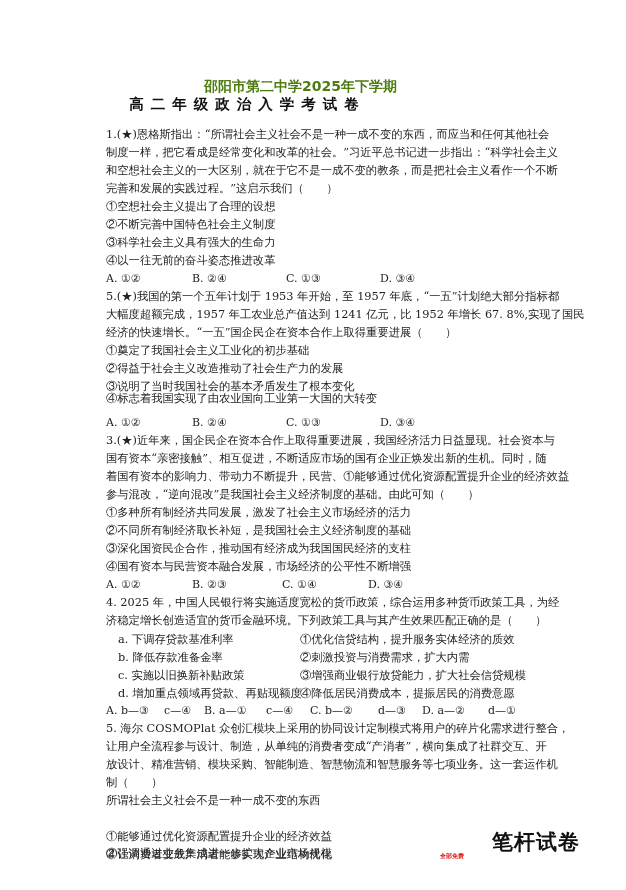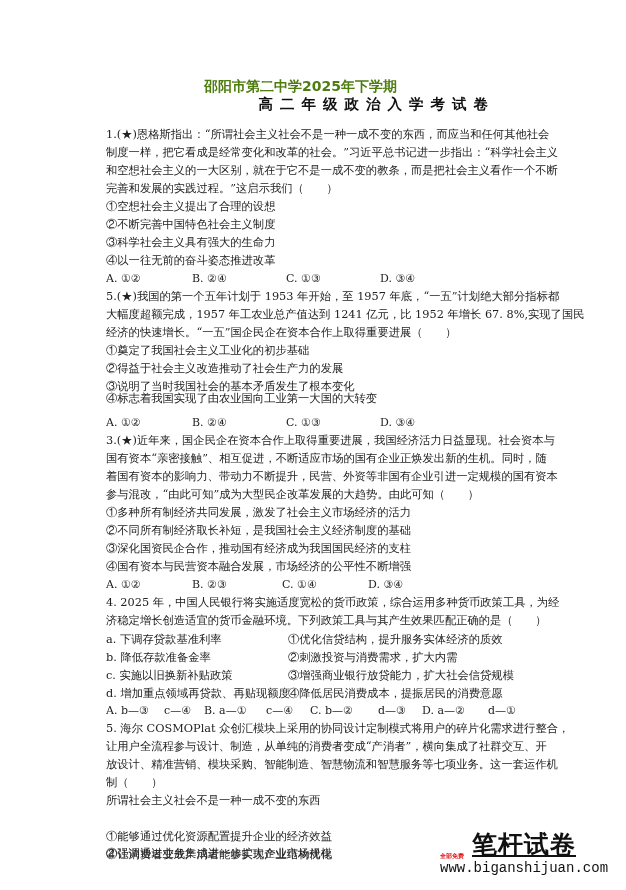--- a/index.html
+++ b/index.html
@@ -8,42 +8,42 @@
       font-family: "DejaVu Serif", "Liberation Serif", serif;
       color: #1a1a1a;
     }
     .page { position: absolute; left: 0; top: 0; width: 626px; height: 890px; }
     .title1 {
       position: absolute; top: 78px; left: 0; width: 601px; text-align: center;
       font-family: "DejaVu Sans", "Liberation Sans", sans-serif;
       font-weight: bold; font-size: 14px; letter-spacing: 0px; color: #4d7c0f;
     }
     .title2 {
-      position: absolute; top: 95px; left: 0; width: 495px; text-align: right;
+      position: absolute; top: 95px; left: 0; width: 495px; text-align: center;
       font-family: "DejaVu Sans", "Liberation Sans", sans-serif;
       font-weight: bold; font-size: 14.5px; letter-spacing: 7px; color: #111;
     }
     .section {
       position: absolute; top: 113px; left: 104px;
       font-family: "DejaVu Sans", "Liberation Sans", sans-serif;
       font-weight: bold; font-size: 11.5px; color: #111; white-space: nowrap;
     }
     .line {
       position: absolute; left: 106px; width: 420px; font-size: 11.3px;
       line-height: 14px; white-space: nowrap; color: #222;
     }
     .opt-row { position: absolute; left: 106px; font-size: 11px; white-space: nowrap; color: #222; }
     .opt-row span { position: absolute; top: 0; white-space: nowrap; }
-    .pair { position: absolute; font-size: 11.3px; white-space: nowrap; color: #222; }
+    .pair { position: absolute; font-size: 11.3px; white-space: nowrap; color: #222; margin-left: 12px; }
     .logo {
       position: absolute; left: 440px; top: 828px; width: 180px; height: 50px;
     }
     .logo-main {
-      position: absolute; left: 32px; top: 0; font-size: 25px; font-weight: bold;
-      font-family: "DejaVu Sans", "Liberation Sans", sans-serif; color: #111; letter-spacing: 1px; text-decoration: underline;
+      position: absolute; left: 52px; top: 0; font-size: 21px; font-weight: bold;
+      font-family: "DejaVu Sans", "Liberation Sans", sans-serif; color: #111; letter-spacing: 1px;
     }
     .logo-free {
       position: absolute; left: 0px; top: 24px; font-size: 6px; color: #e02020;
       font-family: "DejaVu Sans", "Liberation Sans", sans-serif; font-weight: bold;
     }
     .logo-url {
       position: absolute; left: 0px; top: 32px; font-size: 14px; color: #111;
       font-family: "Liberation Mono", "DejaVu Sans Mono", monospace; letter-spacing: 0px;
     }
   </style>
@@ -84,22 +84,22 @@
       <span style="left:0px">A. ①②</span>
       <span style="left:86px">B. ②④</span>
       <span style="left:180px">C. ①③</span>
       <span style="left:274px">D. ③④</span>
     </div>
   </div>
 
   <div>
     <div class="line" style="top:434px">3.(★)近年来，国企民企在资本合作上取得重要进展，我国经济活力日益显现。社会资本与</div>
     <div class="line" style="top:452px">国有资本“亲密接触”、相互促进，不断适应市场的国有企业正焕发出新的生机。同时，随</div>
-    <div class="line" style="top:470px">着国有资本的影响力、带动力不断提升，民营、外资等非国有企业引进一定规模的国有资本</div>
-    <div class="line" style="top:488px">参与混改，“由此可知”成为大型民企改革发展的大趋势。由此可知（　　）</div>
+    <div class="line" style="top:470px">着国有资本的影响力、带动力不断提升，民营、①能够通过优化资源配置提升企业的经济效益</div>
+    <div class="line" style="top:488px">参与混改，“逆向混改”是我国社会主义经济制度的基础。由此可知（　　）</div>
     <div class="line" style="top:506px">①多种所有制经济共同发展，激发了社会主义市场经济的活力</div>
     <div class="line" style="top:524px">②不同所有制经济取长补短，是我国社会主义经济制度的基础</div>
     <div class="line" style="top:542px">③深化国资民企合作，推动国有经济成为我国国民经济的支柱</div>
     <div class="line" style="top:560px">④国有资本与民营资本融合发展，市场经济的公平性不断增强</div>
     <div class="opt-row" style="top:578px">
       <span style="left:0px">A. ①②</span>
       <span style="left:86px">B. ②③</span>
       <span style="left:176px">C. ①④</span>
       <span style="left:262px">D. ③④</span>
     </div>
@@ -137,15 +137,14 @@
     <div class="line" style="top:776px">制（　　）</div>
     <div class="line" style="top:794px">所谓社会主义社会不是一种一成不变的东西</div>
     <div class="line" style="top:847px">②强调通过业务集成进一步扩大企业市场规模</div>
     <div class="line" style="top:830px">①能够通过优化资源配置提升企业的经济效益</div>
     <div class="line" style="top:848px">④让消费者变成产消者能够实现产业结构优化</div>
   </div>
 
   <div class="logo">
     <div class="logo-main">笔杆试卷</div>
     <div class="logo-free">全部免费</div>
-    <div class="logo-url">www.biganshijuan.com</div>
   </div>
 </div>
 
 </body></html>

